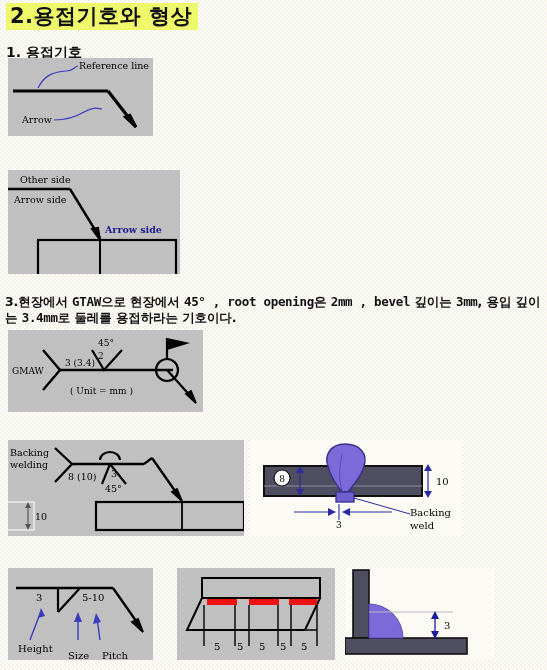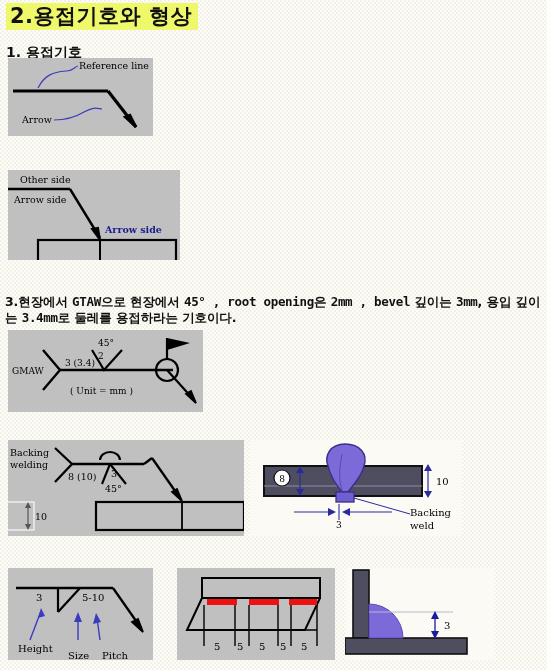--- a/index.html
+++ b/index.html
@@ -62,21 +62,21 @@
         <path d="M128,69 L117,59 L122,57 Z" fill="#000" stroke="#000" stroke-width="2.5"></path>
       </g>
       <path class="blu" d="M30,30 C36,18 44,14 58,13 C66,12.5 66,9 70,8" stroke-width="1.2"></path>
       <text class="lsrf" x="71" y="11" font-size="9.5">Reference line</text>
       <path class="blu" d="M46,62 C58,62 66,60 76,54 C85,49 88,50 94,51" stroke-width="1.2"></path>
       <text class="lsrf" x="14" y="65" font-size="9.5">Arrow</text>
     </svg>
   </div>
 
 
-  <div class="panel" style="left:8px;top:170px;width:172px;height:90px;">
+  <div class="panel" style="left:8px;top:170px;width:172px;height:104px;">
     <svg width="172" height="118" viewBox="0 0 172 118">
       <text class="lsrf" x="12" y="13" font-size="9.5">Other side</text>
       <text class="lsrf" x="6" y="33" font-size="9.5">Arrow side</text>
       <g>
         <path class="stk" d="M0,19 L62,19" stroke-width="2.4"></path>
         <path class="stk" d="M62,19 L92,68" stroke-width="2.4"></path>
         <path d="M92,70 L84,59 L90,58 Z" fill="#000" stroke="#000" stroke-width="2"></path>
       </g>
       <text class="lblu" x="97" y="63" font-size="9.5">Arrow side</text>
       <g>

